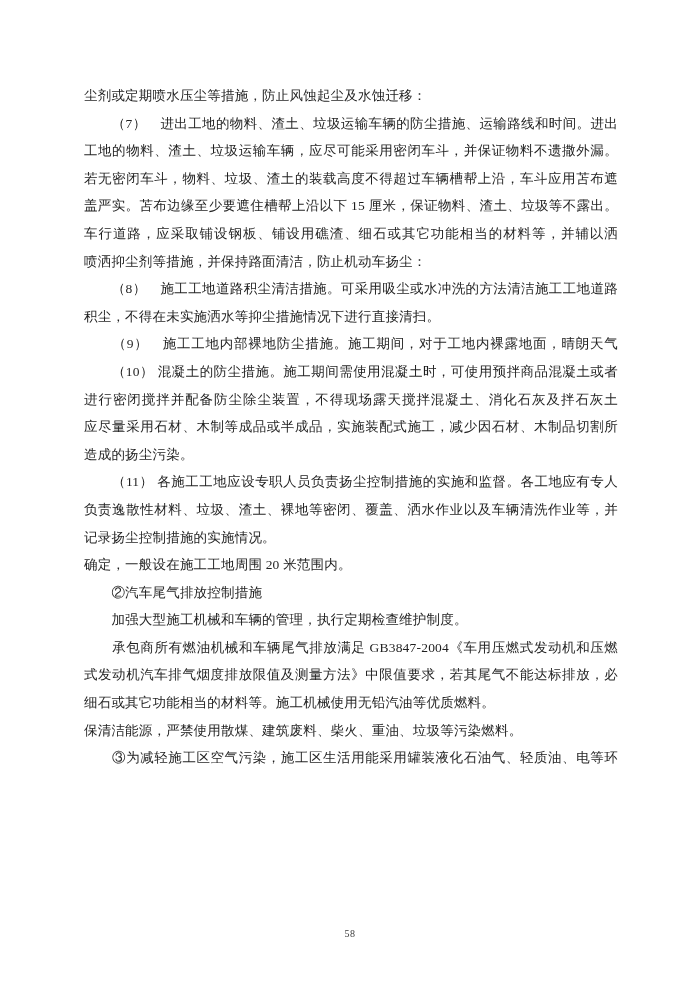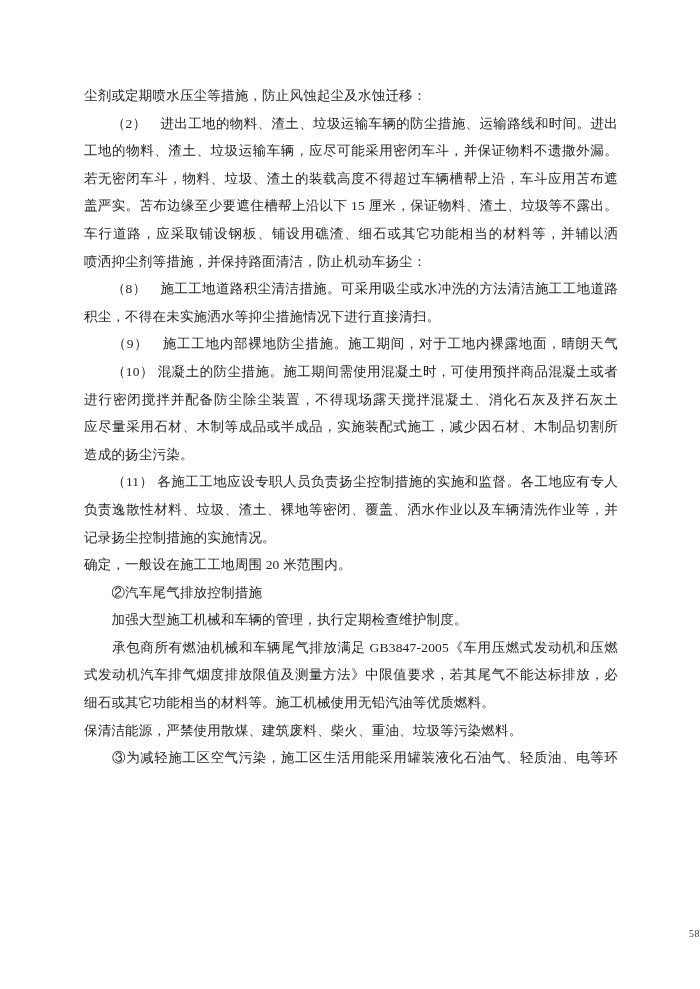--- a/index.html
+++ b/index.html
@@ -34,36 +34,36 @@
   }
   .line.final {
     text-align: left;
     text-align-last: left;
   }
   .page-number {
     position: absolute;
     top: 928px;
     left: 0;
     width: 700px;
-    text-align: right;
+    text-align: center;
     font-size: 10px;
     color: #3a3a3a;
     letter-spacing: 0.5px;
   }
 </style>
 </head>
 <body>
 
 <div class="page">
   <div class="doc-body">
       <div class="para">
         <div class="line final">尘剂或定期喷水压尘等措施，防止风蚀起尘及水蚀迁移：</div>
       </div>
       <div class="para">
-        <div class="line">　　（2）　进出工地的物料、渣土、垃圾运输车辆的防尘措施、运输路线和时间。进出</div>
+        <div class="line">　　（7）　进出工地的物料、渣土、垃圾运输车辆的防尘措施、运输路线和时间。进出</div>
         <div class="line">工地的物料、渣土、垃圾运输车辆，应尽可能采用密闭车斗，并保证物料不遗撒外漏。</div>
         <div class="line">若无密闭车斗，物料、垃圾、渣土的装载高度不得超过车辆槽帮上沿，车斗应用苫布遮</div>
         <div class="line">盖严实。苫布边缘至少要遮住槽帮上沿以下 15 厘米，保证物料、渣土、垃圾等不露出。</div>
       </div>
       <div class="para">
         <div class="line">车行道路，应采取铺设钢板、铺设用礁渣、细石或其它功能相当的材料等，并辅以洒水、</div>
         <div class="line final">喷洒抑尘剂等措施，并保持路面清洁，防止机动车扬尘：</div>
       </div>
       <div class="para">
         <div class="line">　　（8）　施工工地道路积尘清洁措施。可采用吸尘或水冲洗的方法清洁施工工地道路</div>
@@ -86,21 +86,21 @@
       <div class="para">
         <div class="line final">确定，一般设在施工工地周围 20 米范围内。</div>
       </div>
       <div class="para">
         <div class="line final">　　②汽车尾气排放控制措施</div>
       </div>
       <div class="para">
         <div class="line final">　　加强大型施工机械和车辆的管理，执行定期检查维护制度。</div>
       </div>
       <div class="para">
-        <div class="line">　　承包商所有燃油机械和车辆尾气排放满足 GB3847-2005《车用压燃式发动机和压燃</div>
+        <div class="line">　　承包商所有燃油机械和车辆尾气排放满足 GB3847-2004《车用压燃式发动机和压燃</div>
         <div class="line">式发动机汽车排气烟度排放限值及测量方法》中限值要求，若其尾气不能达标排放，必</div>
         <div class="line final">细石或其它功能相当的材料等。施工机械使用无铅汽油等优质燃料。</div>
       </div>
       <div class="para">
         <div class="line final">保清洁能源，严禁使用散煤、建筑废料、柴火、重油、垃圾等污染燃料。</div>
         <div class="line">　　③为减轻施工区空气污染，施工区生活用能采用罐装液化石油气、轻质油、电等环</div>
       </div>
     </div>
   <div class="page-number">58</div>
 </div>

